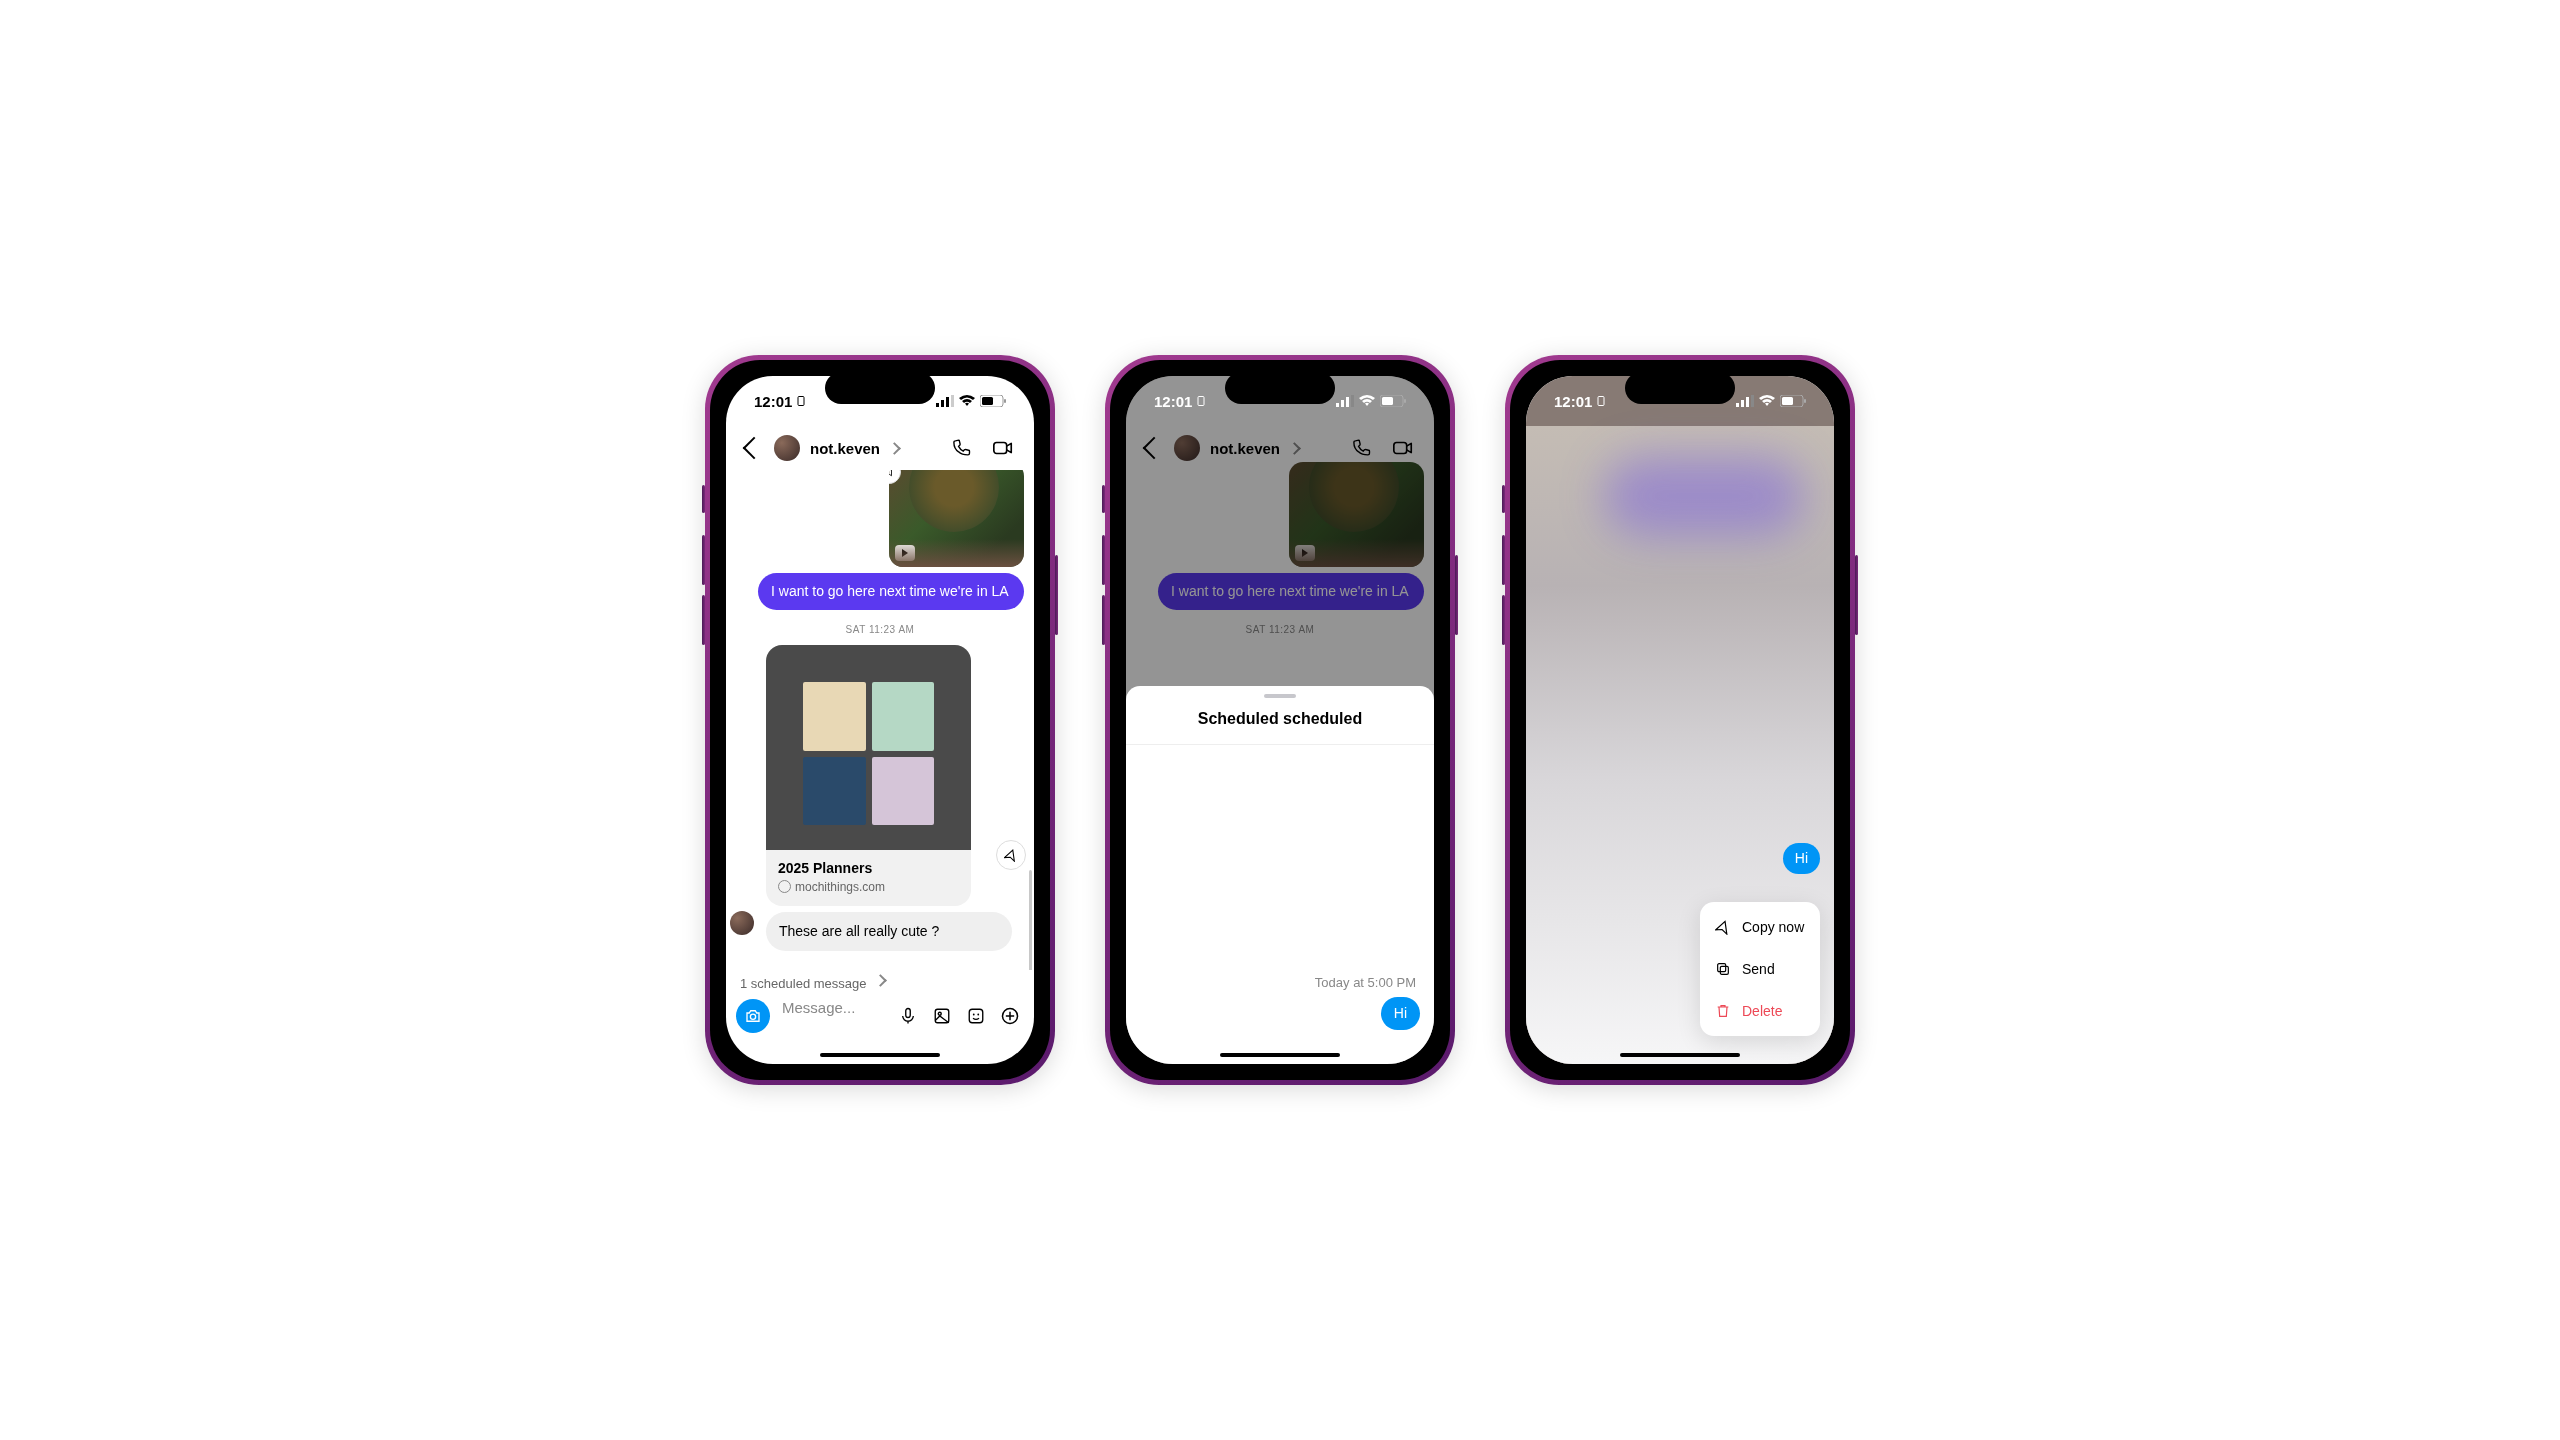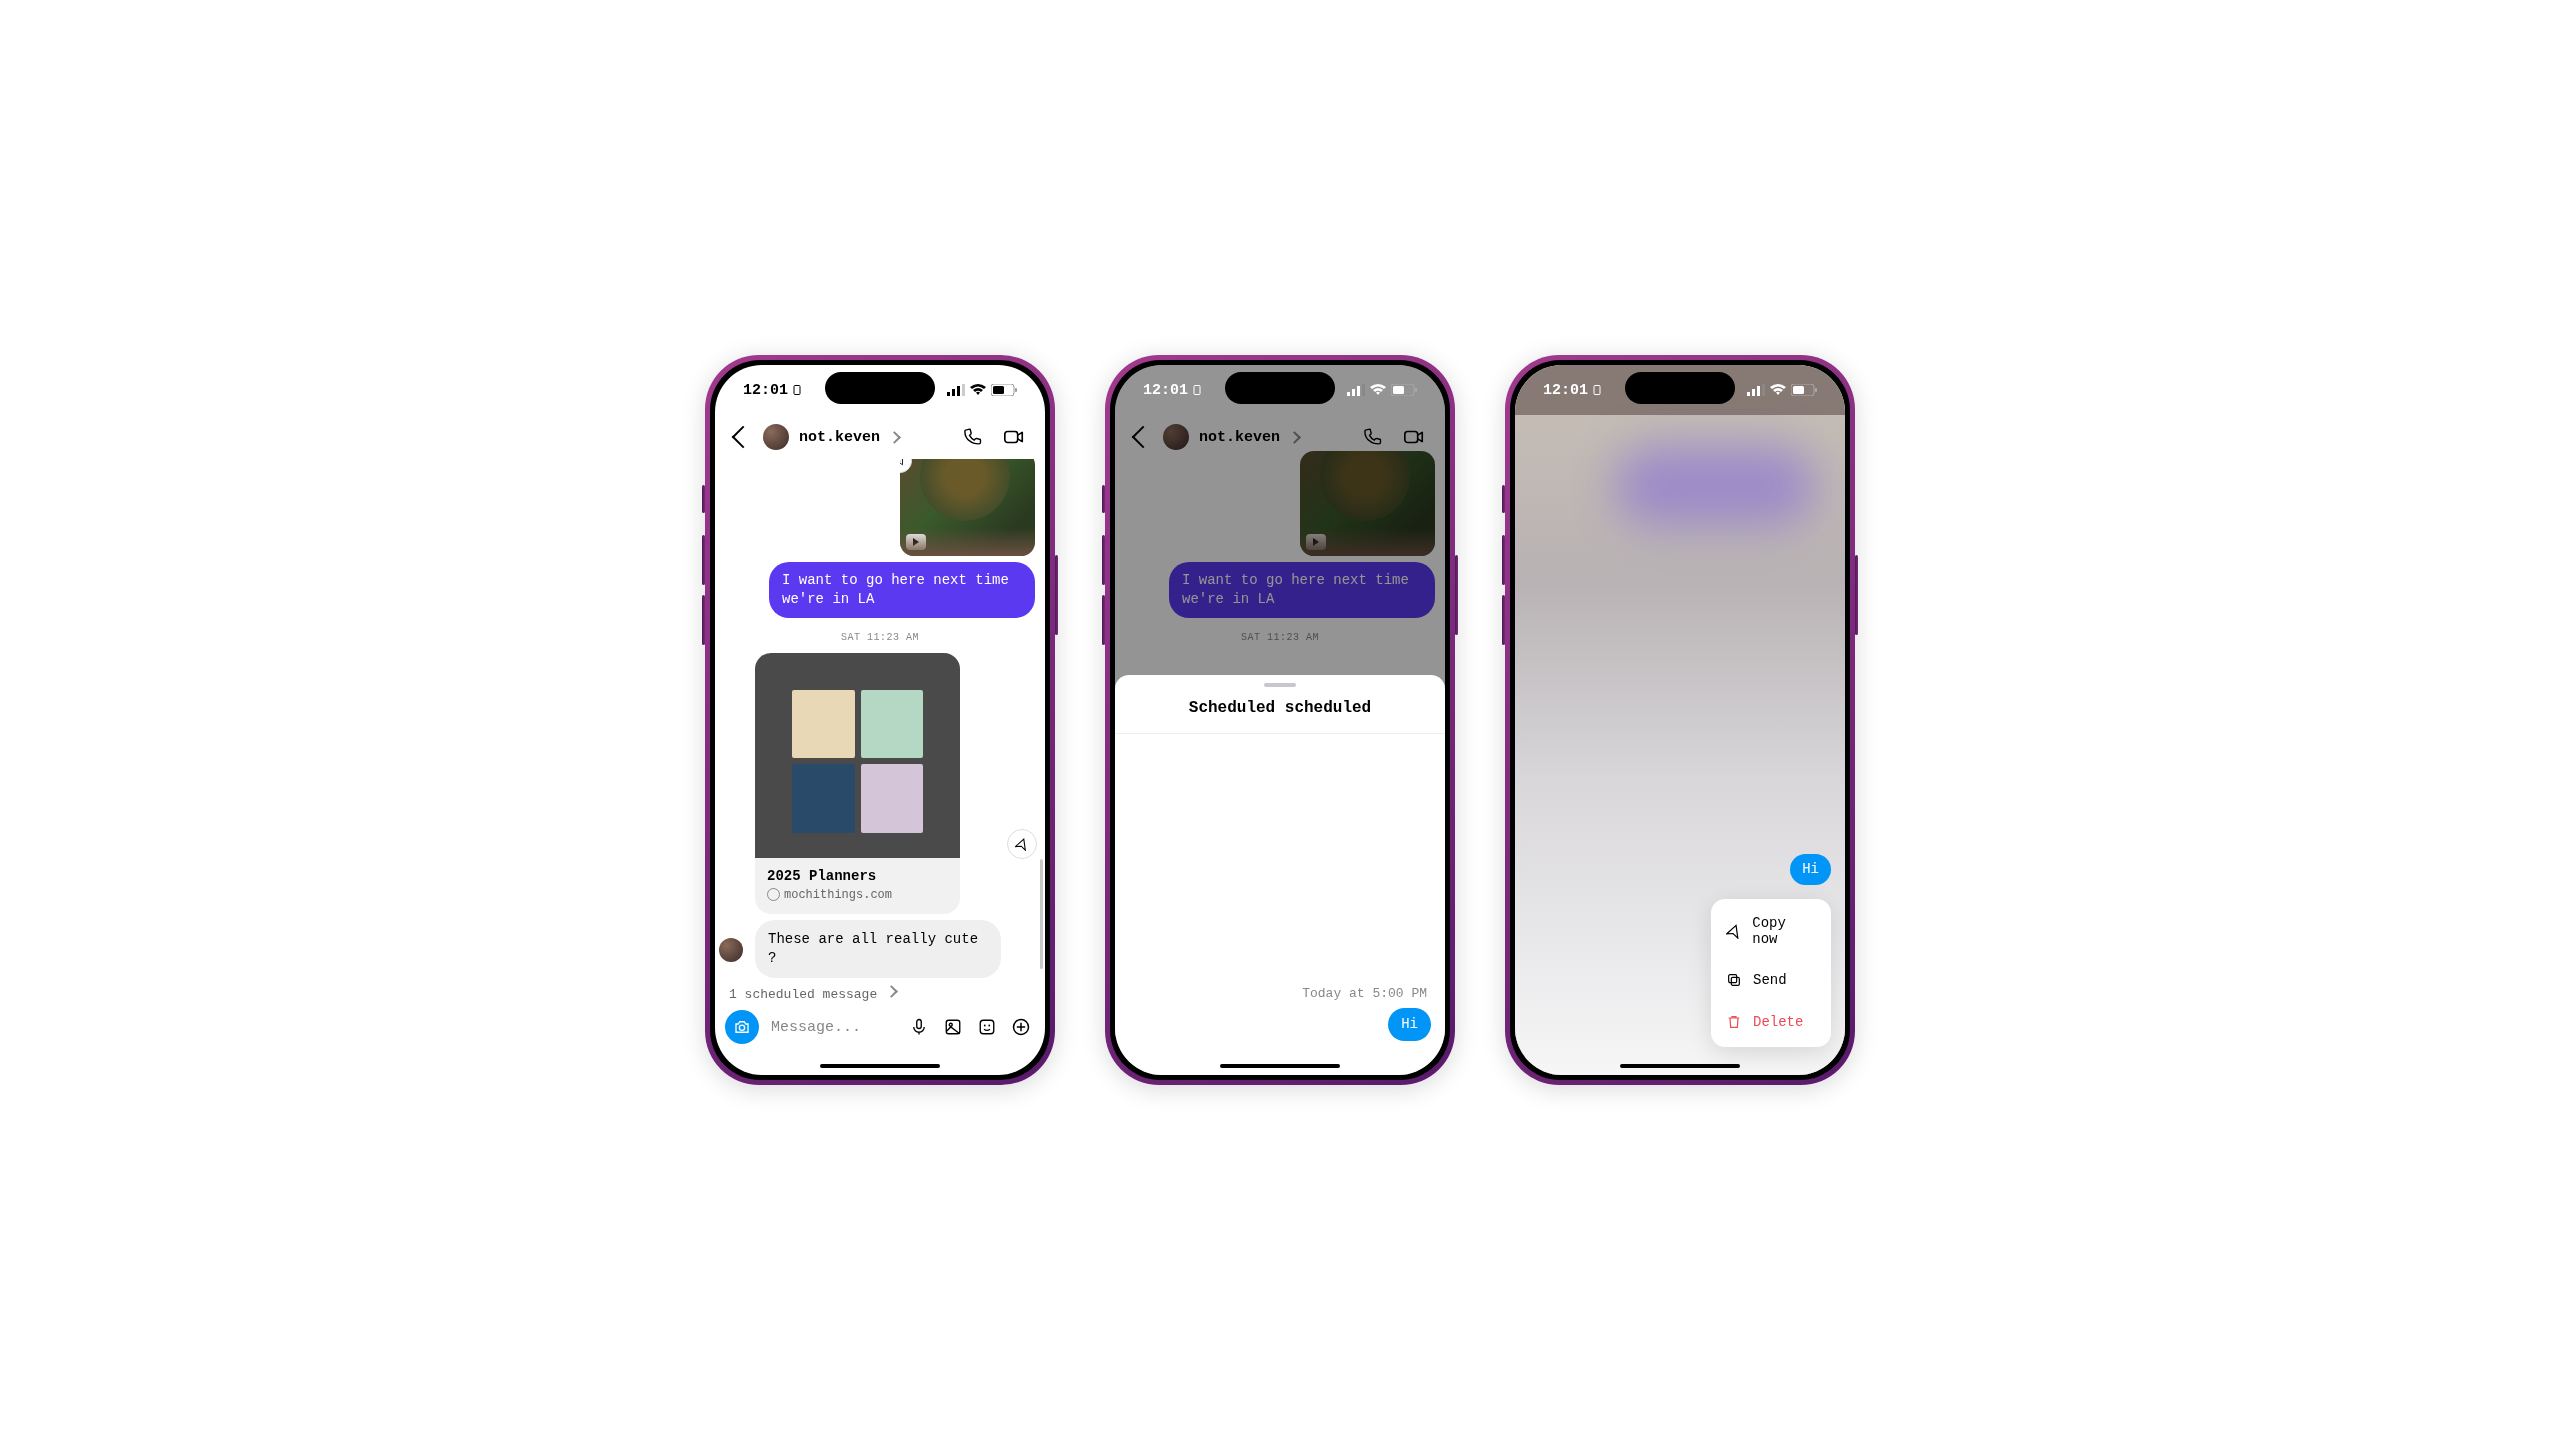--- a/index.html
+++ b/index.html
@@ -22,24 +22,23 @@
     background: linear-gradient(145deg, #a13a8f, #5a1a6c);
     padding: 5px;
     box-shadow: 0 4px 25px rgba(0,0,0,0.15);
     position: relative;
   }
   .phone-inner {
     width: 100%;
     height: 100%;
     border-radius: 50px;
     background: #000;
-    padding: 5px;
+    padding: 16px;
     box-sizing: border-box;
     position: relative;
-    font-family: Liberation Mono, monospace;
   }
   .screen {
     width: 100%;
     height: 100%;
     border-radius: 47px;
     background: #fff;
     overflow: hidden;
     position: relative;
   }
   .screen.dimmed { background: #fff; }
@@ -165,21 +164,20 @@
   .small-avatar{position:absolute; left:4px; margin-top:-40px; width:24px;height:24px;border-radius:50%;background:radial-gradient(circle at 30% 30%,#8a6a5a,#3a2a28);}
 
   .scheduled-banner {
     font-size: 13px;
     color: #666;
     padding: 6px 14px 0;
     display:flex; align-items:flex-start; gap:8px;
   }
   .composer-row {
     display: flex;
-    align-items: center;
     padding: 8px 10px 30px;
     gap: 6px;
   }
   .camera-btn { width: 34px; height: 34px; border-radius: 50%; background: #0095f6; display:flex;align-items:center;justify-content:center;}
   .msg-input { flex: 1; color: #888; font-size: 15px; padding-left:6px;}
   .icon-small { width: 28px; display:flex;justify-content:center;align-items:center; font-size:18px;}
   .home-indicator { position: absolute; bottom: 7px; left: 50%; transform: translateX(-50%); width: 120px; height: 4px; border-radius: 3px; background: #000; z-index:30;}
 
   
   .sheet {

